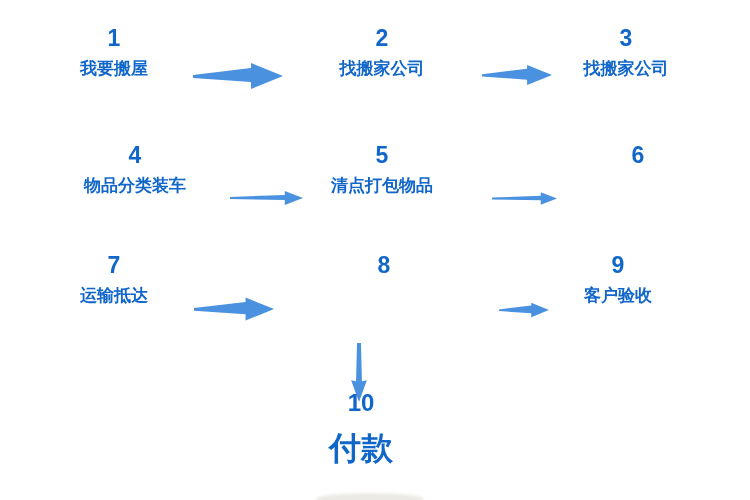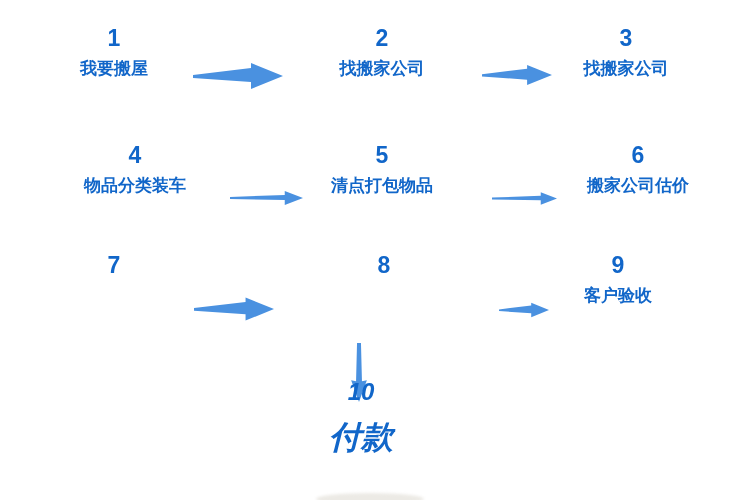--- a/index.html
+++ b/index.html
@@ -83,25 +83,25 @@
   </div>
 
   <div class="arrow" style="left:492px; top:190px;">
     <svg width="65" height="17" viewBox="0 0 72 18">
       <polygon class="arrow-fill" points="0,8 54,6 54,2 72,9 54,16 54,11 0,10"></polygon>
     </svg>
   </div>
 
   <div class="step" style="left:638px; top:144px;">
     <span class="step-number">6</span>
-    <span class="step-label">搬家公司估价</span>
   </div>
 
   <div class="step" style="left:114px; top:254px;">
     <span class="step-number">7</span>
+    <span class="step-label">运输抵达</span>
   </div>
 
   <div class="arrow" style="left:194px; top:295px;">
     <svg width="80" height="28" viewBox="0 0 90 30">
       <polygon class="arrow-fill" points="0,14 58,7 58,2 90,15 58,28 58,21 0,17"></polygon>
     </svg>
   </div>
 
   <div class="step" style="left:384px; top:254px;">
     <span class="step-number">8</span>
@@ -117,20 +117,20 @@
     <span class="step-number">9</span>
     <span class="step-label">客户验收</span>
   </div>
 
   <div class="arrow" style="left:348px; top:343px;">
     <svg width="22" height="59" viewBox="0 0 22 60">
       <polygon class="arrow-fill" points="9,0 13,0 14,39 19,38 11,60 3,38 8,39"></polygon>
     </svg>
   </div>
 
-  <div class="step step-pay" style="left:361px; top:380px;font-style:italic;">
+  <div class="step step-pay" style="left:361px; top:391px;">
     <span class="step-number">10</span>
     <span class="step-label">付款</span>
   </div>
 
   <div class="cutoff-artifact"></div>
 
 </div>
 
 </body></html>

